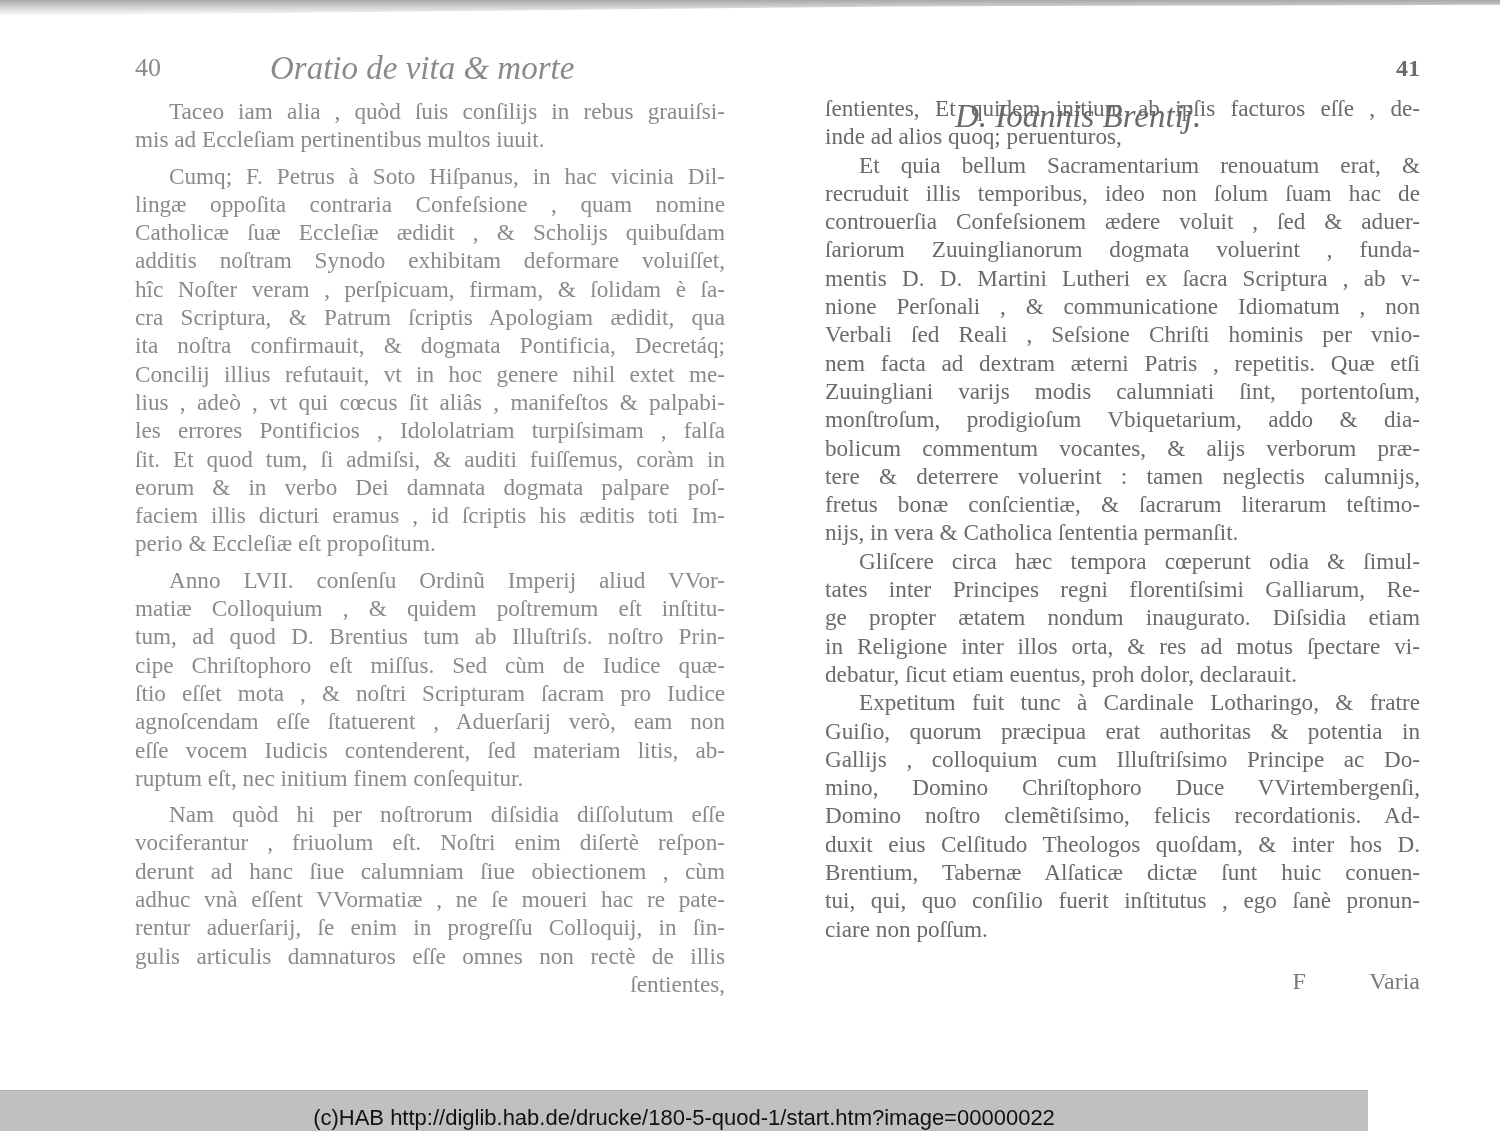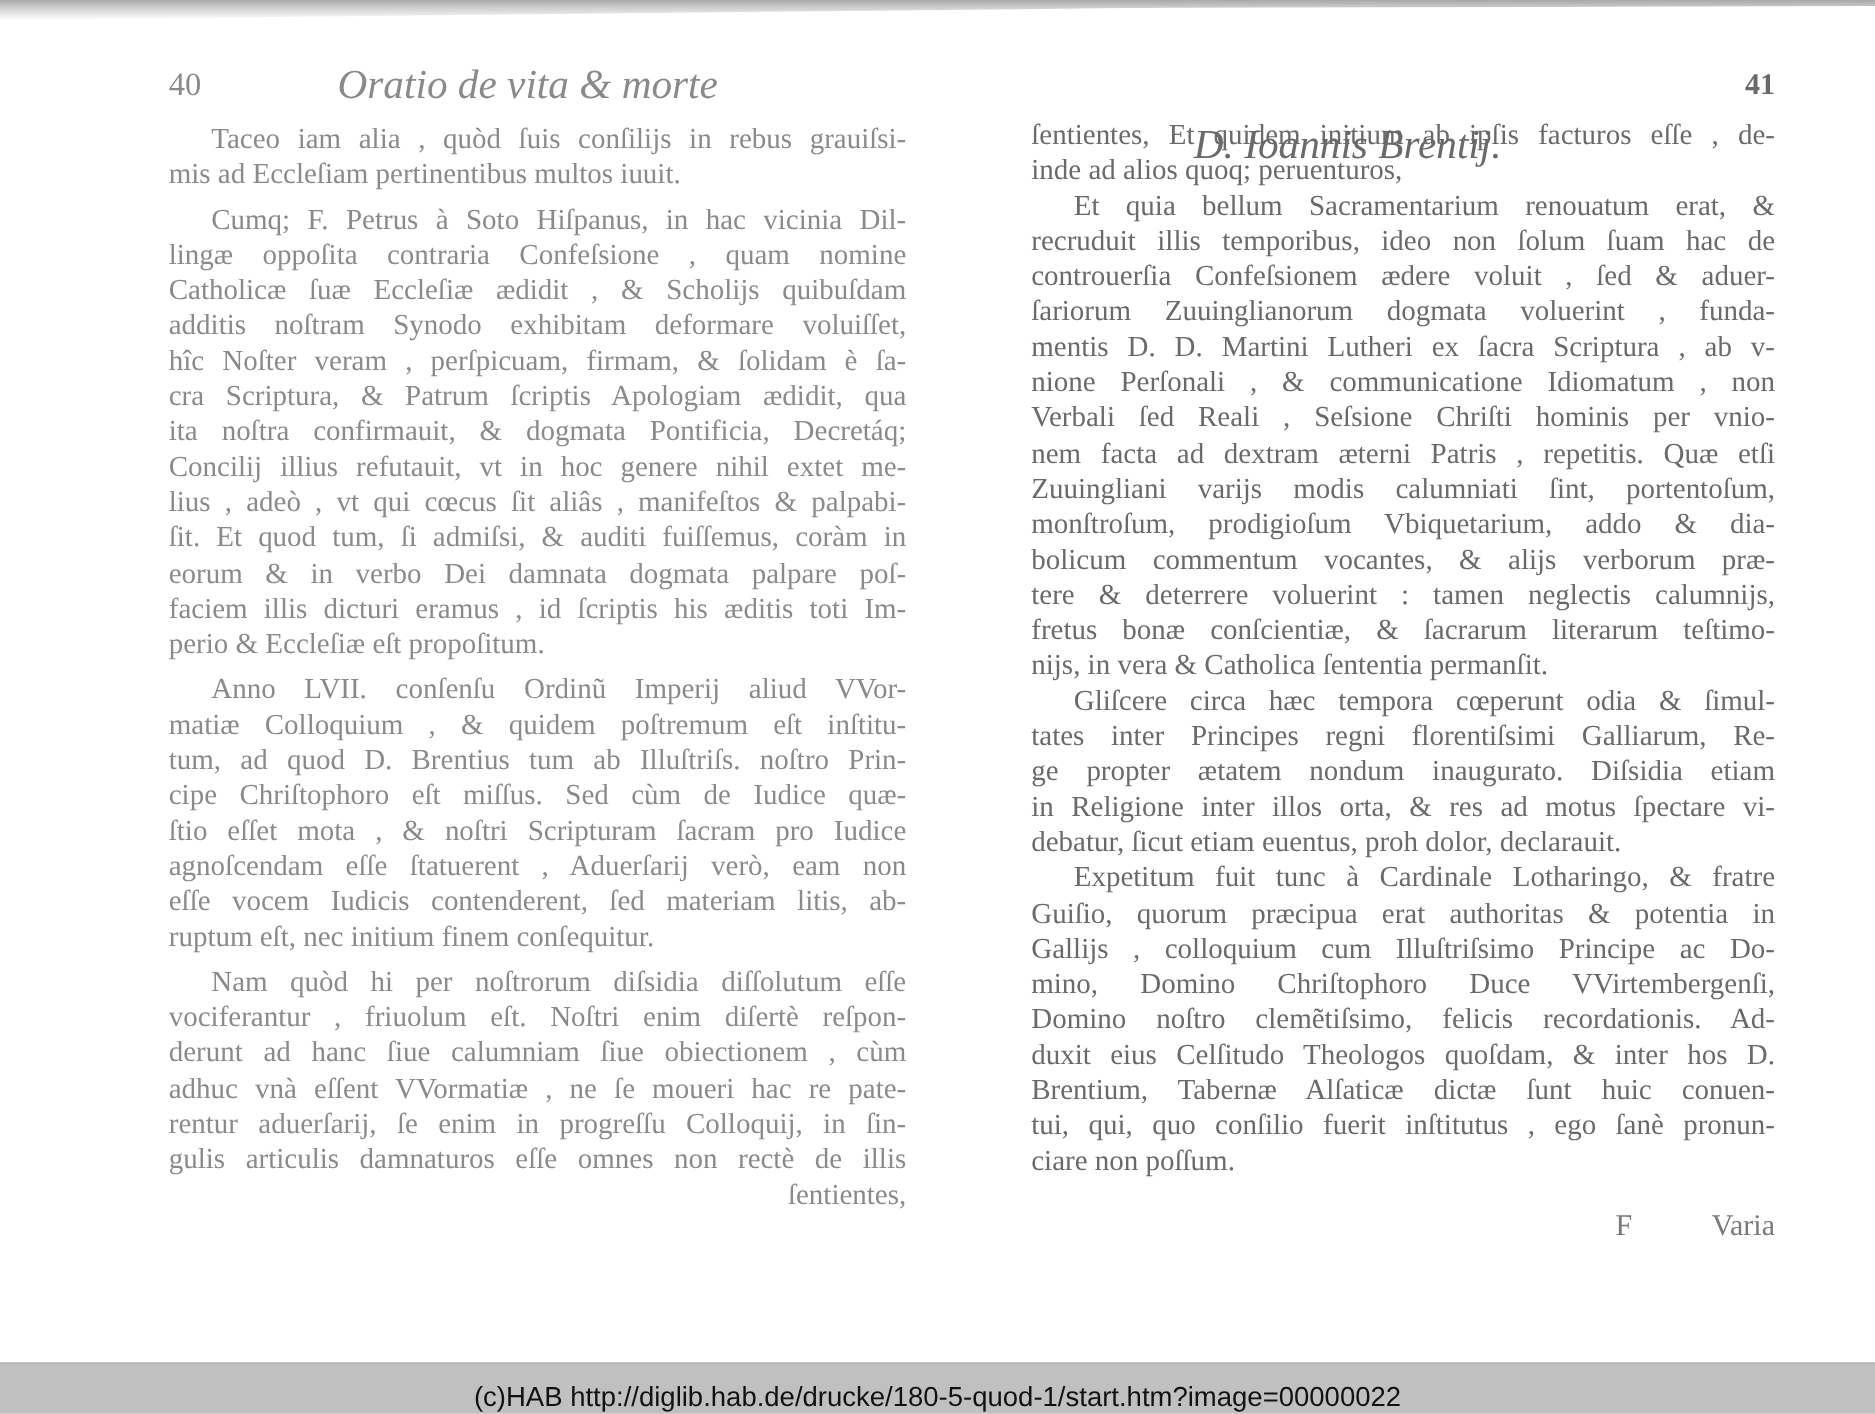--- a/index.html
+++ b/index.html
@@ -36,21 +36,21 @@
   .line.last { text-align-last: left; }
   .line.right { text-align-last: right; }
   .para-gap { height: 8px; }
 
   .catchline {
     position: absolute; top: 968px; right: 0; font-size: 24px; color: #7a7a7a;
   }
   .catchline .sig { margin-right: 58px; }
 
   .footer {
-    position: absolute; left: 0; top: 1090px; width: 1500px; height: 41px;
+    position: absolute; left: 0; top: 1090px; width: 1368px; height: 41px;
     background: #c0c0c0; color: #111111;
     font-family: "Liberation Sans", "DejaVu Sans", sans-serif;
     font-size: 22px; line-height: 54px; text-align: center;
     border-top: 1px solid #b0b0b0;
   }
 </style>
 </head>
 <body>
 
 <div class="scan-edge"></div>
@@ -68,20 +68,21 @@
 
     <span class="line indent">Cumq; F. Petrus à Soto Hiſpanus, in hac vicinia Dil-</span>
     <span class="line">lingæ oppoſita contraria Confeſsione , quam nomine</span>
     <span class="line">Catholicæ ſuæ Eccleſiæ ædidit , &amp; Scholijs quibuſdam</span>
     <span class="line">additis noſtram Synodo exhibitam deformare voluiſſet,</span>
     <span class="line">hîc Noſter veram , perſpicuam, firmam, &amp; ſolidam è ſa-</span>
     <span class="line">cra Scriptura, &amp; Patrum ſcriptis Apologiam ædidit, qua</span>
     <span class="line">ita noſtra confirmauit, &amp; dogmata Pontificia, Decretáq;</span>
     <span class="line">Concilij illius refutauit, vt in hoc genere nihil extet me-</span>
     <span class="line">lius , adeò , vt qui cœcus ſit aliâs , manifeſtos &amp; palpabi-</span>
+    <span class="line">les errores Pontificios , Idololatriam turpiſsimam , falſa</span>
     <span class="line">ſit. Et quod tum, ſi admiſsi, &amp; auditi fuiſſemus, coràm in</span>
     <span class="line">eorum &amp; in verbo Dei damnata dogmata palpare poſ-</span>
     <span class="line">faciem illis dicturi eramus , id ſcriptis his æditis toti Im-</span>
     <span class="line last">perio &amp; Eccleſiæ eſt propoſitum.</span>
     <div class="para-gap"></div>
 
     <span class="line indent">Anno LVII. conſenſu Ordinũ Imperij aliud VVor-</span>
     <span class="line">matiæ Colloquium , &amp; quidem poſtremum eſt inſtitu-</span>
     <span class="line">tum, ad quod D. Brentius tum ab Illuſtriſs. noſtro Prin-</span>
     <span class="line">cipe Chriſtophoro eſt miſſus. Sed cùm de Iudice quæ-</span>

